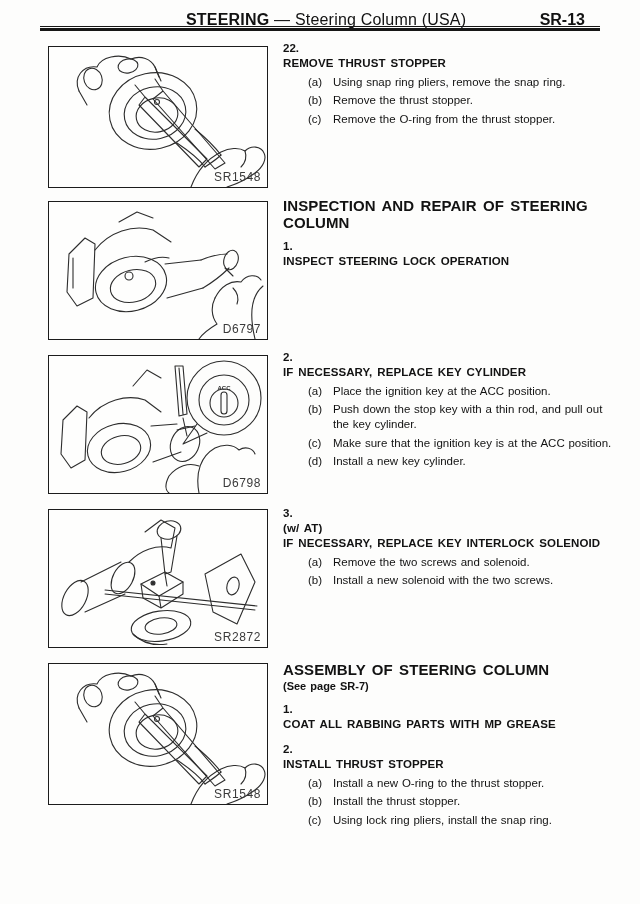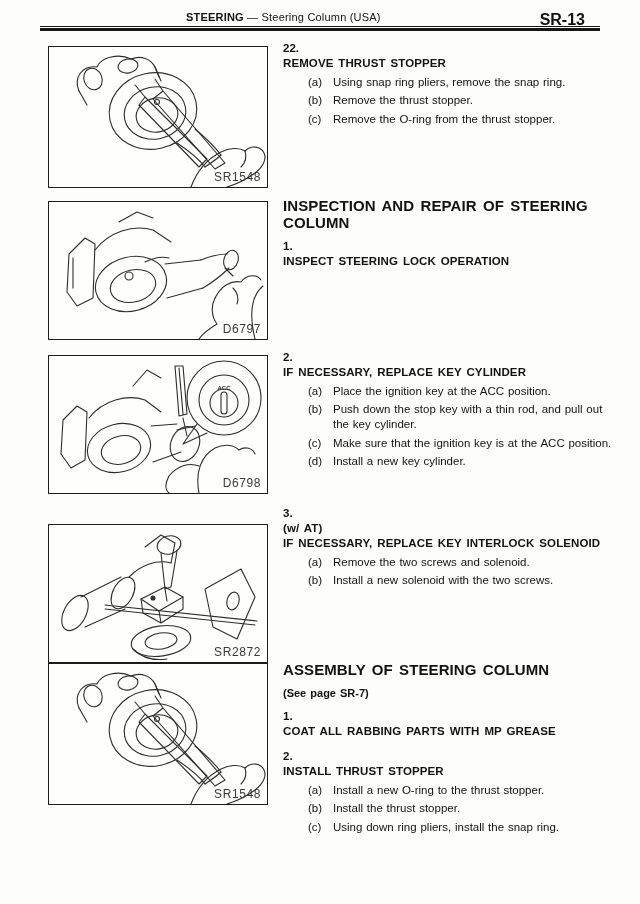--- a/index.html
+++ b/index.html
@@ -4,43 +4,43 @@
 <style>
   html,body{margin:0;padding:0;}
   body{background:#e8e8e6;}
   .page{
     position:relative;width:640px;height:904px;margin:0 auto;
     background:#fdfdfc;color:#121212;
     font-family:"Liberation Sans", sans-serif;
     overflow:hidden;
   }
   
-  .hdr-title{position:absolute;left:186px;top:11px;font-size:11px;letter-spacing:.2px;}
+  .hdr-title{position:absolute;left:186px;top:11px;font-size:16px;letter-spacing:.2px;}
   .hdr-title b{font-weight:700;}
   .hdr-page{position:absolute;right:55px;top:11px;font-size:16px;font-weight:700;}
   .rule-thin{position:absolute;left:40px;top:26px;width:560px;height:0;border-top:1px solid #161616;}
   .rule-thick{position:absolute;left:40px;top:28px;width:560px;height:3px;background:#161616;}
   
   .fig{position:absolute;left:48px;width:218px;background:#fefefd;border:1.5px solid #1c1c1c;}
   .fig svg{display:block;width:100%;height:100%;}
   .fig-label{position:absolute;right:6px;bottom:3px;font-size:12px;color:#3a3a3a;letter-spacing:.6px;}
   #fig1{top:46px;height:140px;}
   #fig2{top:201px;height:137px;text-align:center;}
   #fig3{top:355px;height:137px;}
-  #fig4{top:524px;height:137px;}
+  #fig4{top:509px;height:137px;}
   #fig5{top:663px;height:140px;}
   
   .tblock{position:absolute;left:283px;width:332px;}
   #block1{top:41px;}
   #block2{top:197px;}
   #block3{top:350px;}
   #block4{top:506px;}
   #block5{top:661px;}
   .bighead{font-size:15px;font-weight:700;line-height:17px;word-spacing:2px;letter-spacing:.1px;}
-  .subhead{font-size:11px;font-weight:700;line-height:15px;margin-top:8px;word-spacing:1px;}
+  .subhead{font-size:11px;font-weight:700;line-height:15px;margin-top:1px;word-spacing:1px;}
   .step{display:flex;line-height:15px;flex-direction:column;}
   .step .snum{width:25px;flex:none;font-size:11.5px;font-weight:700;}
   .step .stitle{flex:1;font-size:11.5px;font-weight:700;word-spacing:1.6px;letter-spacing:.1px;}
   .step.mt8{margin-top:8px;}
   .step.mt10{margin-top:10px;}
   .body-line{margin-left:25px;font-size:11.5px;line-height:15px;margin-top:3px;word-spacing:.6px;}
   .substep{display:flex;margin-left:25px;margin-top:3.5px;line-height:15px;}
   .substep .sid{width:25px;flex:none;font-size:11.5px;}
   .substep .stext{flex:1;font-size:11.5px;word-spacing:.6px;}
   .sk{stroke:#2d2d2d;fill:none;stroke-width:1.1;stroke-linecap:round;stroke-linejoin:round;}
@@ -251,17 +251,17 @@
     <div class="substep">
       <span class="sid">(a)</span>
       <span class="stext">Install a new O-ring to the thrust stopper.</span>
     </div>
     <div class="substep">
       <span class="sid">(b)</span>
       <span class="stext">Install the thrust stopper.</span>
     </div>
     <div class="substep">
       <span class="sid">(c)</span>
-      <span class="stext">Using down ring pliers, install the snap ring.</span>
+      <span class="stext">Using lock ring pliers, install the snap ring.</span>
     </div>
   </div>
 
 </div>
 
 </body></html>

